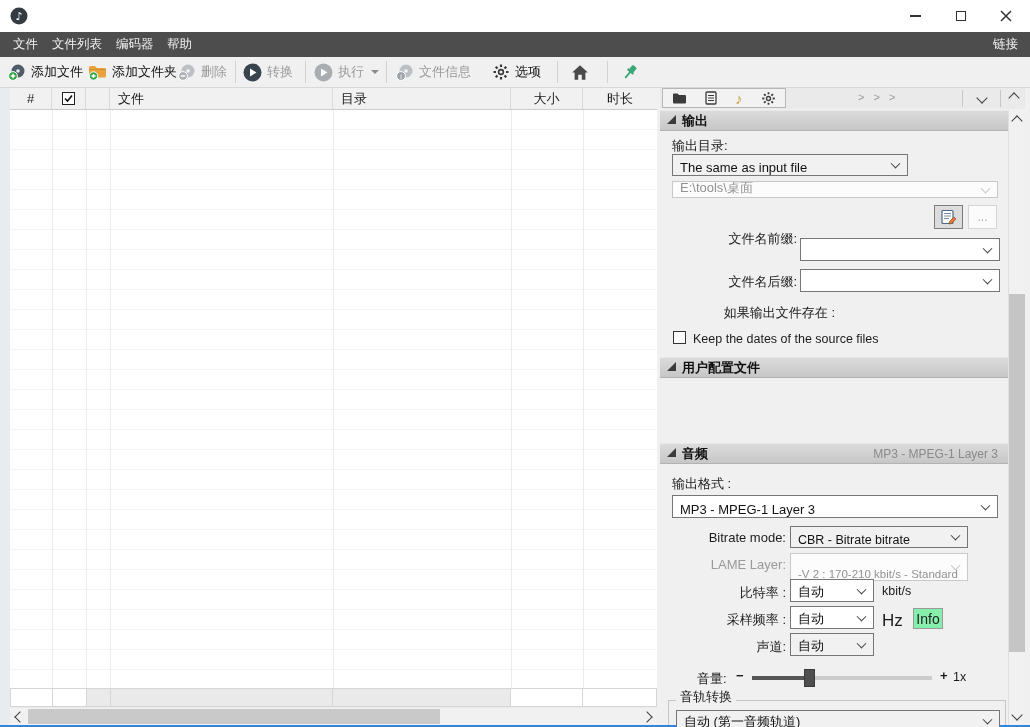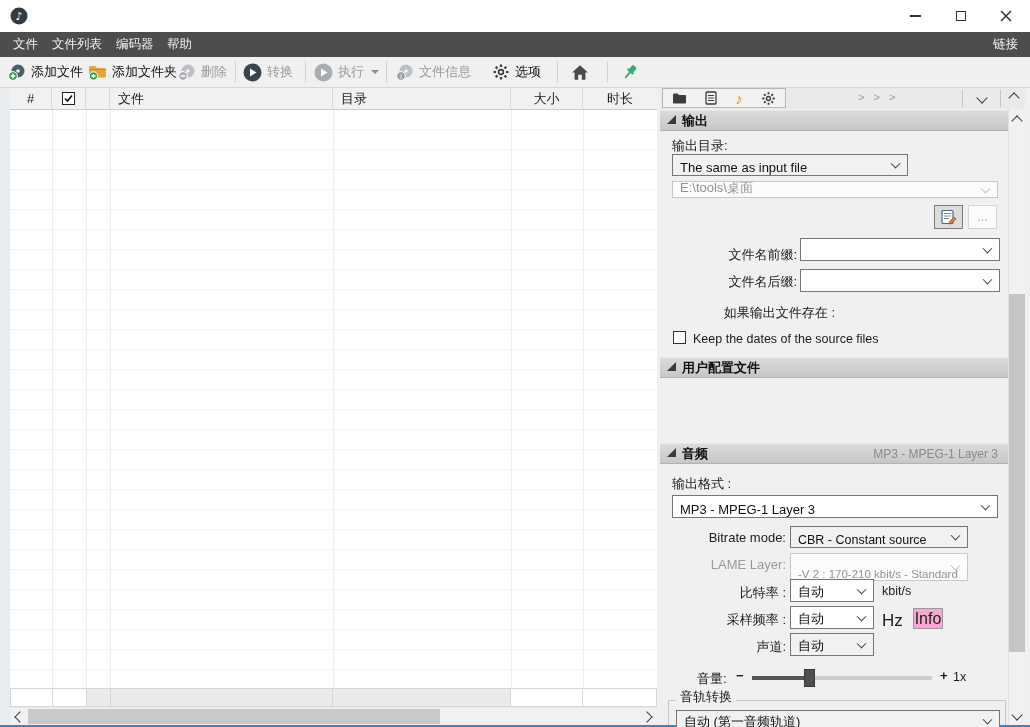--- a/index.html
+++ b/index.html
@@ -280,21 +280,21 @@
     <svg width="16" height="16" viewBox="0 0 16 16">
       <rect x="1" y="1.5" width="11" height="13" rx="1" fill="#fff" stroke="#4a6a8a" stroke-width="1.2"></rect>
       <path d="M3 4.5 H10 M3 7 H10 M3 9.5 H8" stroke="#7a8a9a" stroke-width="1"></path>
       <path d="M8.5 12.5 L13 8 L15 10 L10.5 14.5 L8 15 Z" fill="#e07b39" stroke="#9a4a1a" stroke-width="0.7"></path>
     </svg>
   </div>
   <div class="btn" style="left:968px;top:205px;width:29px;height:24px;background:#fbfbfb;border:1px solid #d5d5d5;color:#ababab;font-size:12px">
     <span>...</span>
   </div>
 
-  <div class="lbl lblr" style="left:660px;top:246px;width:137px">文件名前缀:</div>
+  <div class="lbl lblr" style="left:660px;top:230px;width:137px">文件名前缀:</div>
   <div class="combo white" style="left:800px;top:238px;width:200px;height:23px">
     <span></span>
       <span class="cv"></span>
   </div>
 
   <div class="lbl lblr" style="left:660px;top:273px;width:137px">文件名后缀:</div>
   <div class="combo white" style="left:800px;top:269px;width:200px;height:23px">
     <span></span>
       <span class="cv"></span>
   </div>
@@ -317,21 +317,21 @@
   </div>
 
   <div class="lbl" style="left:672px;top:475px">输出格式 :</div>
   <div class="combo white" style="left:672px;top:495px;width:326px;height:23px">
     <span>MP3 - MPEG-1 Layer 3</span>
       <span class="cv"></span>
   </div>
 
   <div class="lbl lblr" style="left:660px;top:530px;width:126px">Bitrate mode:</div>
   <div class="combo" style="left:790px;top:526px;width:178px;height:22px;font-size:12.5px">
-    <span>CBR - Constant source</span>
+    <span>CBR - Bitrate bitrate</span>
       <span class="cv"></span>
   </div>
 
   <div class="lbl lblr dim" style="left:660px;top:557px;width:126px">LAME Layer:</div>
   <div class="combo dis" style="left:790px;top:553px;width:178px;height:28px;font-size:11.5px;padding-right:16px">
     <span>-V 2 : 170-210 kbit/s - Standard</span>
       <span class="cv"></span>
   </div>
 
   <div class="lbl lblr" style="left:660px;top:584px;width:126px">比特率 :</div>
@@ -340,21 +340,21 @@
       <span class="cv"></span>
   </div>
   <div class="lbl" style="left:882px;top:584px;font-size:12.5px">kbit/s</div>
 
   <div class="lbl lblr" style="left:660px;top:611px;width:126px">采样频率 :</div>
   <div class="combo white" style="left:790px;top:606px;width:84px;height:23px">
     <span>自动</span>
       <span class="cv"></span>
   </div>
   <div class="lbl" style="left:882px;top:611px;font-size:17px">Hz</div>
-  <div class="btn" style="left:913px;top:608px;width:30px;height:21px;background:#f9a8d4;border:1px solid #9a9a9a;font-size:16px;color:#222">
+  <div class="btn" style="left:913px;top:608px;width:30px;height:21px;background:#86efac;border:1px solid #9a9a9a;font-size:14px;color:#222">
     <span>Info</span>
   </div>
 
   <div class="lbl lblr" style="left:660px;top:638px;width:126px">声道:</div>
   <div class="combo" style="left:790px;top:633px;width:84px;height:23px">
     <span>自动</span>
       <span class="cv"></span>
   </div>
 
   <div class="lbl" style="left:697px;top:670px">音量:</div>

